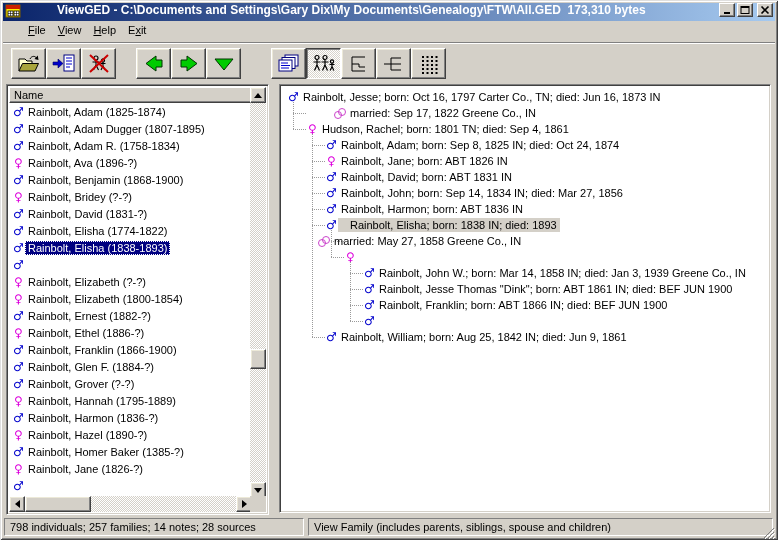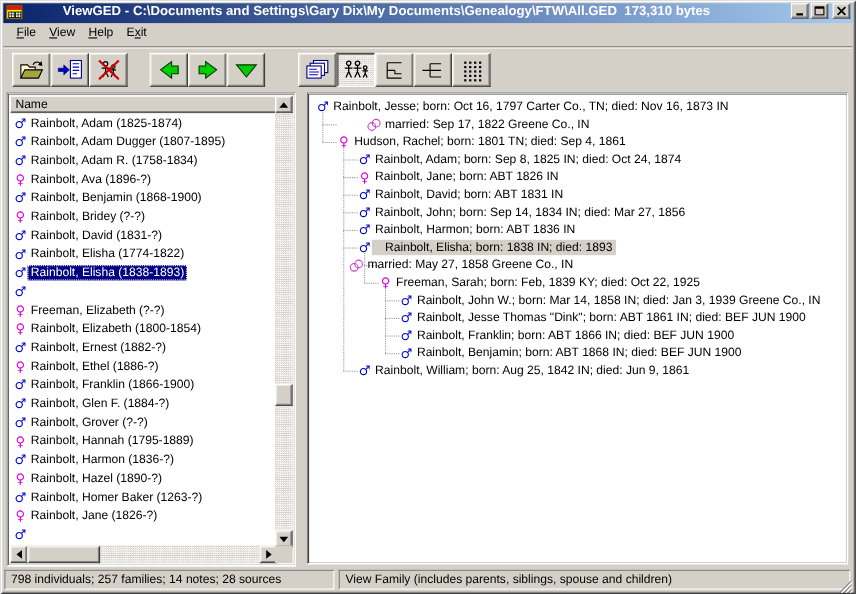--- a/index.html
+++ b/index.html
@@ -18,21 +18,21 @@
   .title-text { color:#fff; font-weight:bold; font-size:12px; margin-left:3px;
     white-space:pre; overflow:hidden; flex:1; }
   .winbtns { display:flex; gap:2px; }
   .winbtn { width:16px; height:14px; background:#d4d0c8;
     border:1px solid; border-color:#fff #404040 #404040 #fff;
     box-shadow: inset -1px -1px 0 #808080;
     display:flex; align-items:center; justify-content:center; }
 
   
   .menubar { position:absolute; left:3px; top:21px; right:3px; height:17px;
-    display:flex; align-items:center; padding-left:6px; }
+    display:flex; align-items:center; padding-left:19px; }
   .menu-item { padding:2px 6px; }
   .menu-item u { text-decoration:underline; }
 
   
   .toolbar { position:absolute; left:3px; top:42px; right:3px; height:40px;
     border-top:1px solid #808080; box-shadow: inset 0 1px 0 #fff; }
   .tbtn { position:absolute; top:5px; width:35px; height:31px; background:#d4d0c8;
     border:1px solid; border-color:#fff #404040 #404040 #fff;
     box-shadow: inset -1px -1px 0 #808080, inset 1px 1px 0 #ece9d8;
     display:flex; align-items:center; justify-content:center; }
@@ -284,21 +284,21 @@
         </div>
         <div class="lrow">
           <span class="gi male">♂</span>
           <span class="llabel sel">Rainbolt, Elisha (1838-1893)</span>
         </div>
         <div class="lrow">
           <span class="gi male">♂</span>
         </div>
         <div class="lrow">
           <span class="gi female">♀</span>
-          <span class="llabel">Freeman, Elizabeth (?-?)</span>
+          <span class="llabel">Rainbolt, Elizabeth (?-?)</span>
         </div>
         <div class="lrow">
           <span class="gi female">♀</span>
           <span class="llabel">Rainbolt, Elizabeth (1800-1854)</span>
         </div>
         <div class="lrow">
           <span class="gi male">♂</span>
           <span class="llabel">Rainbolt, Ernest (1882-?)</span>
         </div>
         <div class="lrow">
@@ -324,21 +324,21 @@
         <div class="lrow">
           <span class="gi male">♂</span>
           <span class="llabel">Rainbolt, Harmon (1836-?)</span>
         </div>
         <div class="lrow">
           <span class="gi female">♀</span>
           <span class="llabel">Rainbolt, Hazel (1890-?)</span>
         </div>
         <div class="lrow">
           <span class="gi male">♂</span>
-          <span class="llabel">Rainbolt, Homer Baker (1263-?)</span>
+          <span class="llabel">Rainbolt, Homer Baker (1385-?)</span>
         </div>
         <div class="lrow">
           <span class="gi female">♀</span>
           <span class="llabel">Rainbolt, Jane (1826-?)</span>
         </div>
         <div class="lrow">
           <span class="gi male">♂</span>
         </div>
         <div class="lrow">
           <span class="gi male">♂</span>
@@ -363,21 +363,21 @@
     <div class="sb-btn" style="left:229px; bottom:2px;">
         <span class="tri right"></span>
       </div>
     <div class="sb-corner"></div>
   </div>
 
   <div class="treepanel sunken">
     <div class="tree" id="tree">
         <div class="trow" style="top: 2px; padding-left: 5px;">
           <span class="gi male">♂</span>
-          <span class="ttext">Rainbolt, Jesse; born: Oct 16, 1797 Carter Co., TN; died: Nov 16, 1873 IN</span>
+          <span class="ttext">Rainbolt, Jesse; born: Oct 16, 1797 Carter Co., TN; died: Jun 16, 1873 IN</span>
         </div>
         <div class="stub" style="left: 11px; width: 13px; top: 26px;"></div>
         <div class="trow" style="top: 18px; padding-left: 24px; margin-left: 28px;">
           <span class="rings"></span>
           <span class="ttext">married: Sep 17, 1822 Greene Co., IN</span>
         </div>
         <div class="stub" style="left: 11px; width: 13px; top: 42px;"></div>
         <div class="trow" style="top: 34px; padding-left: 24px;">
           <span class="gi female">♀</span>
           <span class="ttext">Hudson, Rachel; born: 1801 TN; died: Sep 4, 1861</span>
@@ -413,41 +413,39 @@
           <span class="ttext hl">Rainbolt, Elisha; born: 1838 IN; died: 1893</span>
         </div>
         <div class="stub" style="left: 49px; width: 13px; top: 154px;"></div>
         <div class="trow" style="top: 146px; padding-left: 36px;">
           <span class="rings"></span>
           <span class="ttext">married: May 27, 1858 Greene Co., IN</span>
         </div>
         <div class="stub" style="left: 49px; width: 13px; top: 170px;"></div>
         <div class="trow" style="top: 162px; padding-left: 62px;">
           <span class="gi female">♀</span>
-          <span class="ttext">Freeman, Sarah; born: Feb, 1839 KY; died: Oct 22, 1925</span>
         </div>
         <div class="stub" style="left: 68px; width: 13px; top: 186px;"></div>
         <div class="trow" style="top: 178px; padding-left: 81px;">
           <span class="gi male">♂</span>
           <span class="ttext">Rainbolt, John W.; born: Mar 14, 1858 IN; died: Jan 3, 1939 Greene Co., IN</span>
         </div>
         <div class="stub" style="left: 68px; width: 13px; top: 202px;"></div>
         <div class="trow" style="top: 194px; padding-left: 81px;">
           <span class="gi male">♂</span>
           <span class="ttext">Rainbolt, Jesse Thomas "Dink"; born: ABT 1861 IN; died: BEF JUN 1900</span>
         </div>
         <div class="stub" style="left: 68px; width: 13px; top: 218px;"></div>
         <div class="trow" style="top: 210px; padding-left: 81px;">
           <span class="gi male">♂</span>
           <span class="ttext">Rainbolt, Franklin; born: ABT 1866 IN; died: BEF JUN 1900</span>
         </div>
         <div class="stub" style="left: 68px; width: 13px; top: 234px;"></div>
         <div class="trow" style="top: 226px; padding-left: 81px;">
           <span class="gi male">♂</span>
-          <span class="ttext">Rainbolt, Benjamin; born: ABT 1868 IN; died: BEF JUN 1900</span>
         </div>
         <div class="stub" style="left: 30px; width: 13px; top: 250px;"></div>
         <div class="trow" style="top: 242px; padding-left: 43px;">
           <span class="gi male">♂</span>
           <span class="ttext">Rainbolt, William; born: Aug 25, 1842 IN; died: Jun 9, 1861</span>
         </div>
         <div class="vline" style="left: 11px; top: 15px; height: 27px;"></div>
         <div class="vline" style="left: 30px; top: 47px; height: 203px;"></div>
         <div class="vline" style="left: 49px; top: 143px; height: 27px;"></div>
         <div class="vline" style="left: 68px; top: 175px; height: 59px;"></div>

